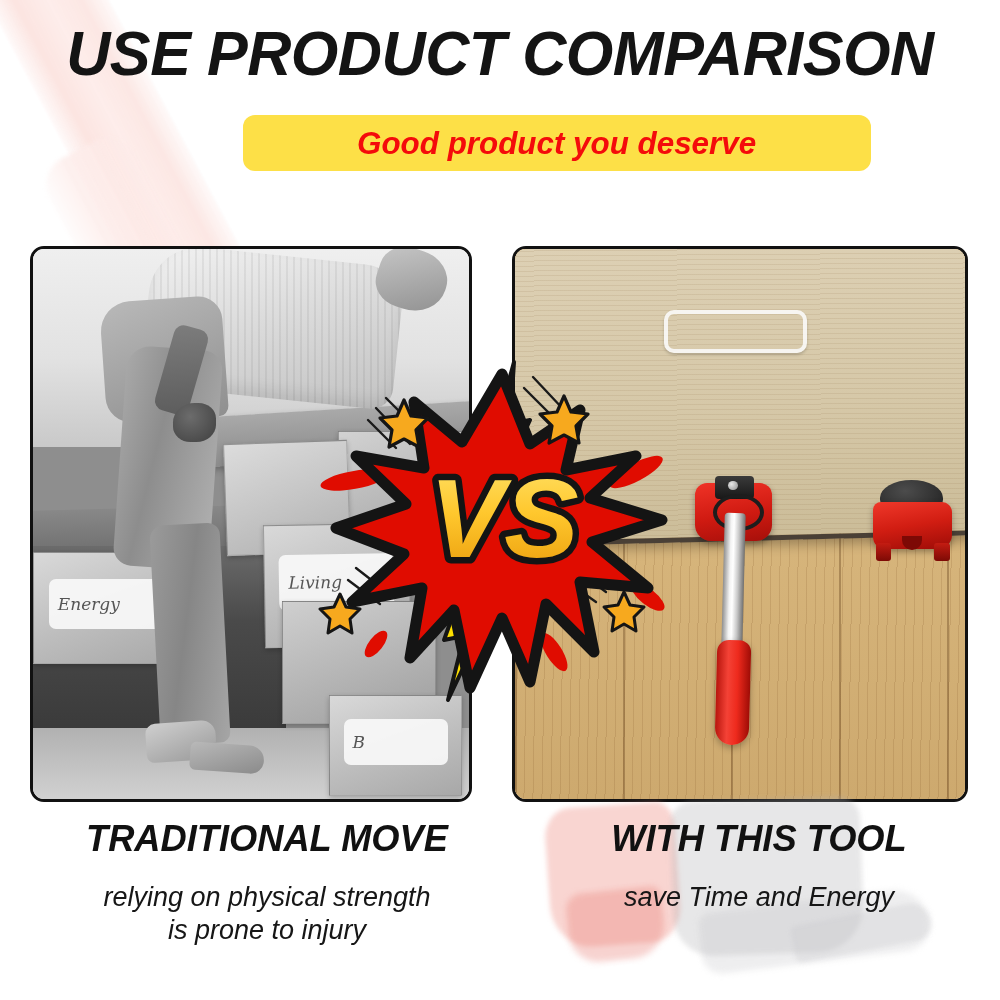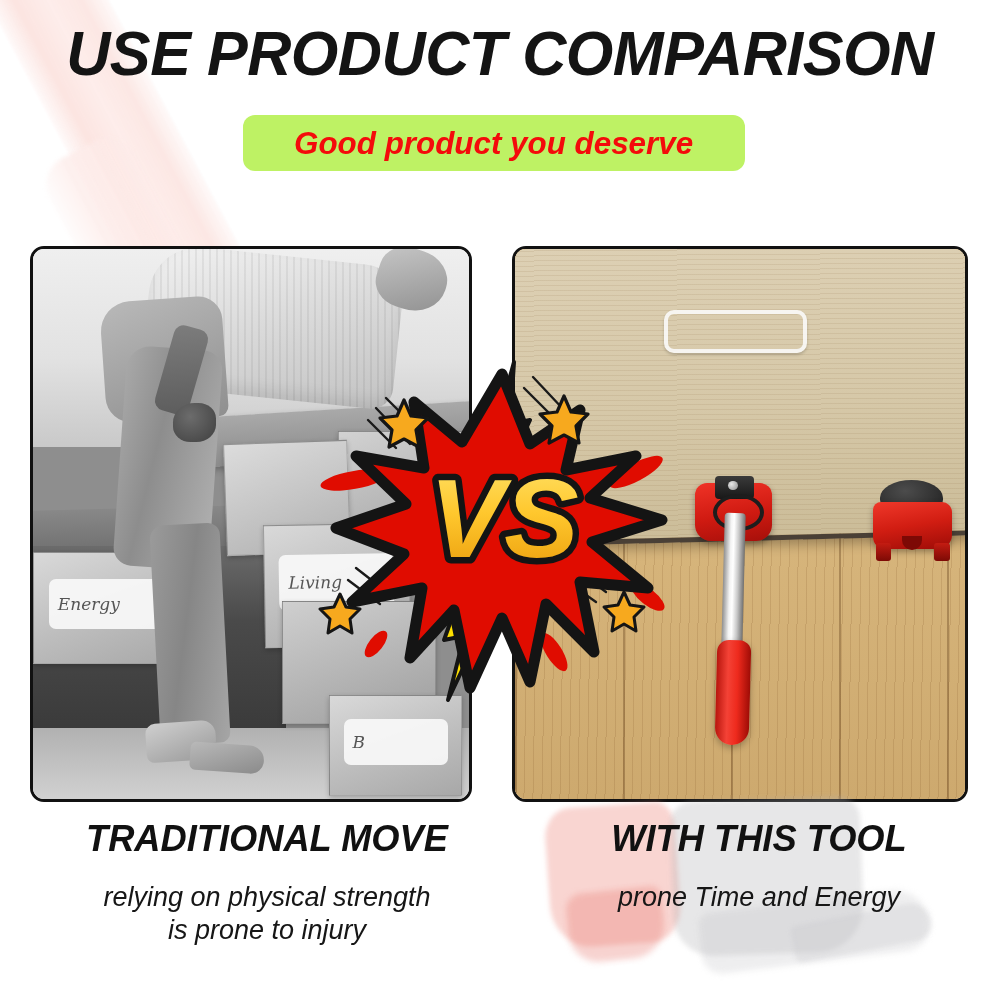--- a/index.html
+++ b/index.html
@@ -131,23 +131,23 @@
     font-style: italic;
     letter-spacing: -0.5px;
     color: #141414;
     transform: scaleX(0.97);
     white-space: nowrap;
   }
   .subtitle-banner {
     position: absolute;
     left: 243px;
     top: 115px;
-    width: 502px;
+    width: 628px;
     height: 56px;
-    background: #bef264;
+    background: #fde047;
     border-radius: 12px;
     display: flex;
     align-items: center;
     justify-content: center;
   }
   .subtitle-text {
     font-size: 32px;
     font-weight: 700;
     font-style: italic;
     color: #F40B0B;
@@ -569,17 +569,17 @@
     <div class="cap-title">TRADITIONAL MOVE</div>
     <div class="cap-sub">
       <div>relying on physical strength</div>
       <div>is prone to injury</div>
     </div>
   </div>
 
   <div class="caption" id="caption-right">
     <div class="cap-title">WITH THIS TOOL</div>
     <div class="cap-sub">
-      <div>prone Time and Energy</div>
+      <div>save Time and Energy</div>
     </div>
   </div>
 
 </div>
 
 </body></html>

